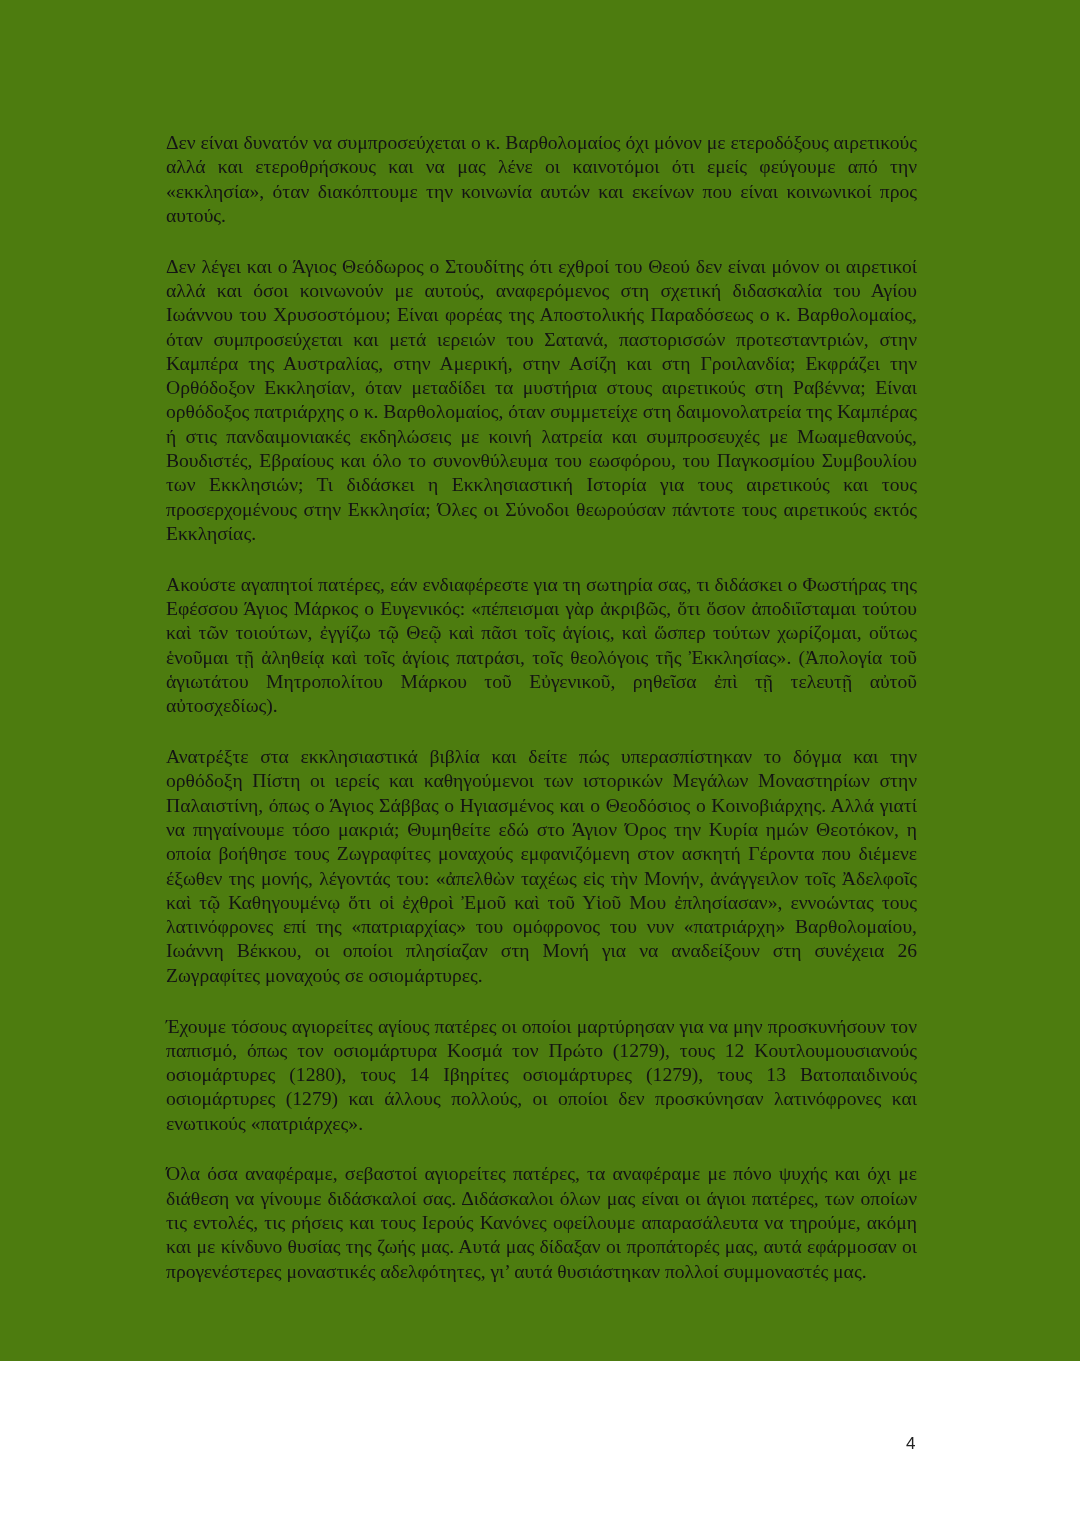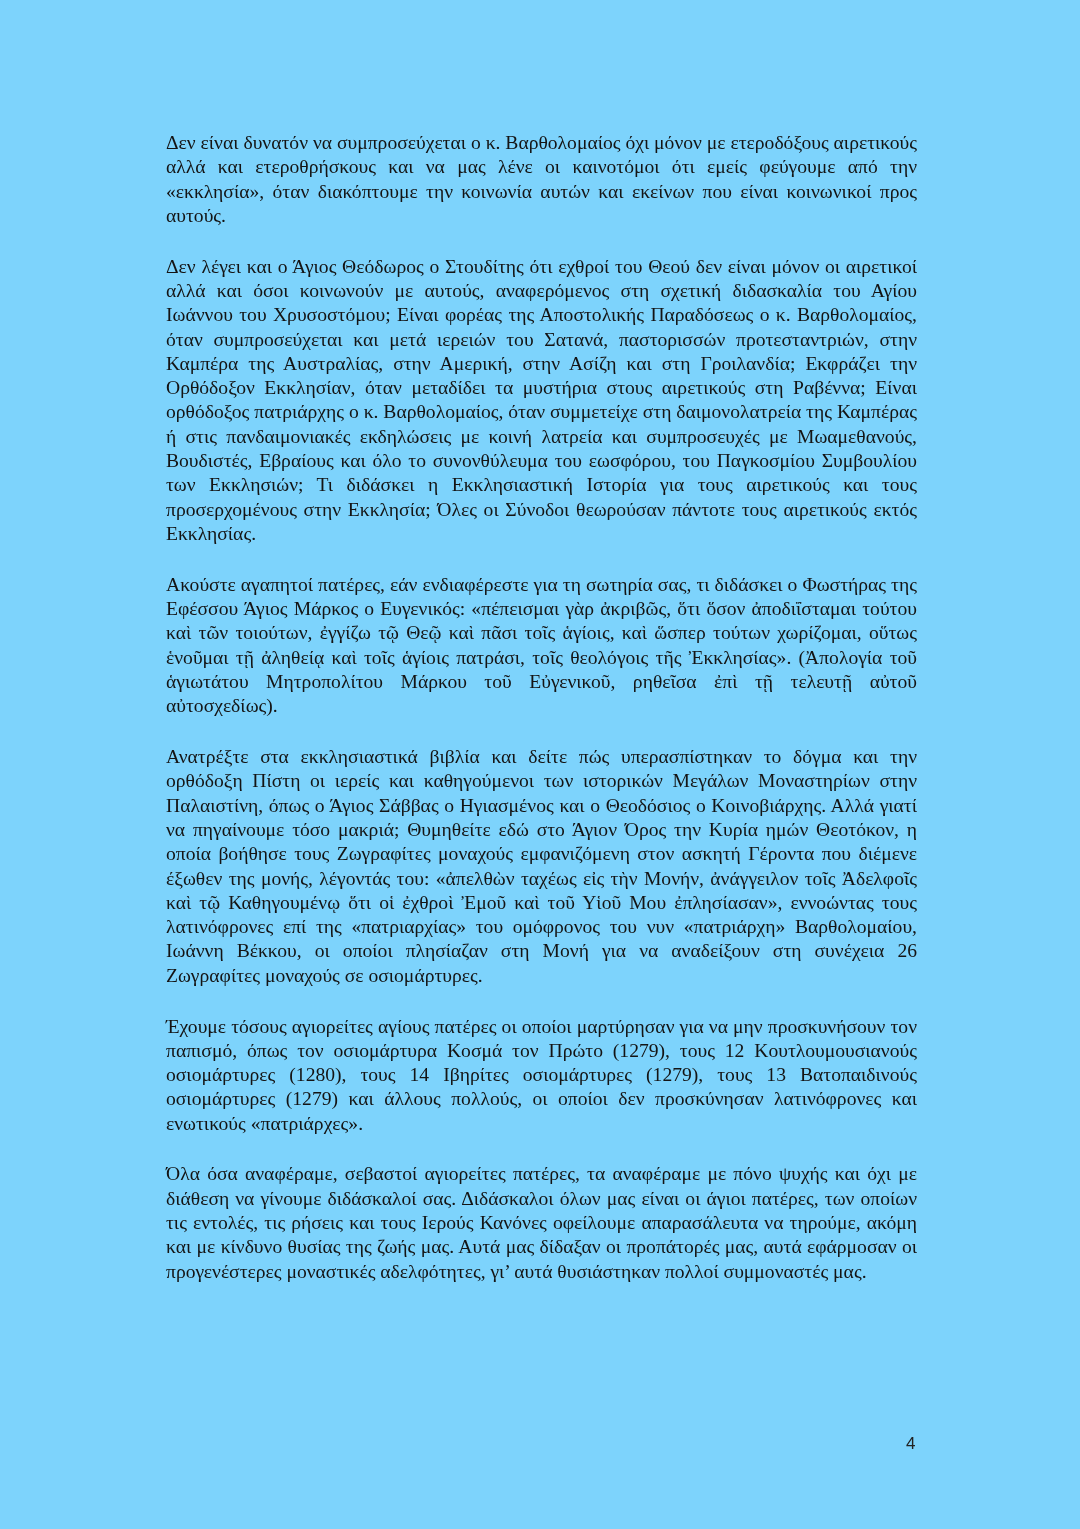--- a/index.html
+++ b/index.html
@@ -10,22 +10,22 @@
     body {
       width: 1080px;
       height: 1529px;
       position: relative;
       overflow: hidden;
     }
     .page {
       position: absolute;
       left: 0; top: 0;
       width: 1080px;
-      height: 1529px;
-      background: #7dd3fc;
+      height: 1361px;
+      background: #4d7c0f;
     }
     .content {
       position: absolute;
       left: 166px;
       top: 131px;
       width: 751px;
       font-family: "Liberation Serif", "DejaVu Serif", serif;
       font-size: 19.6px;
       line-height: 24.3px;
       color: #141414;

